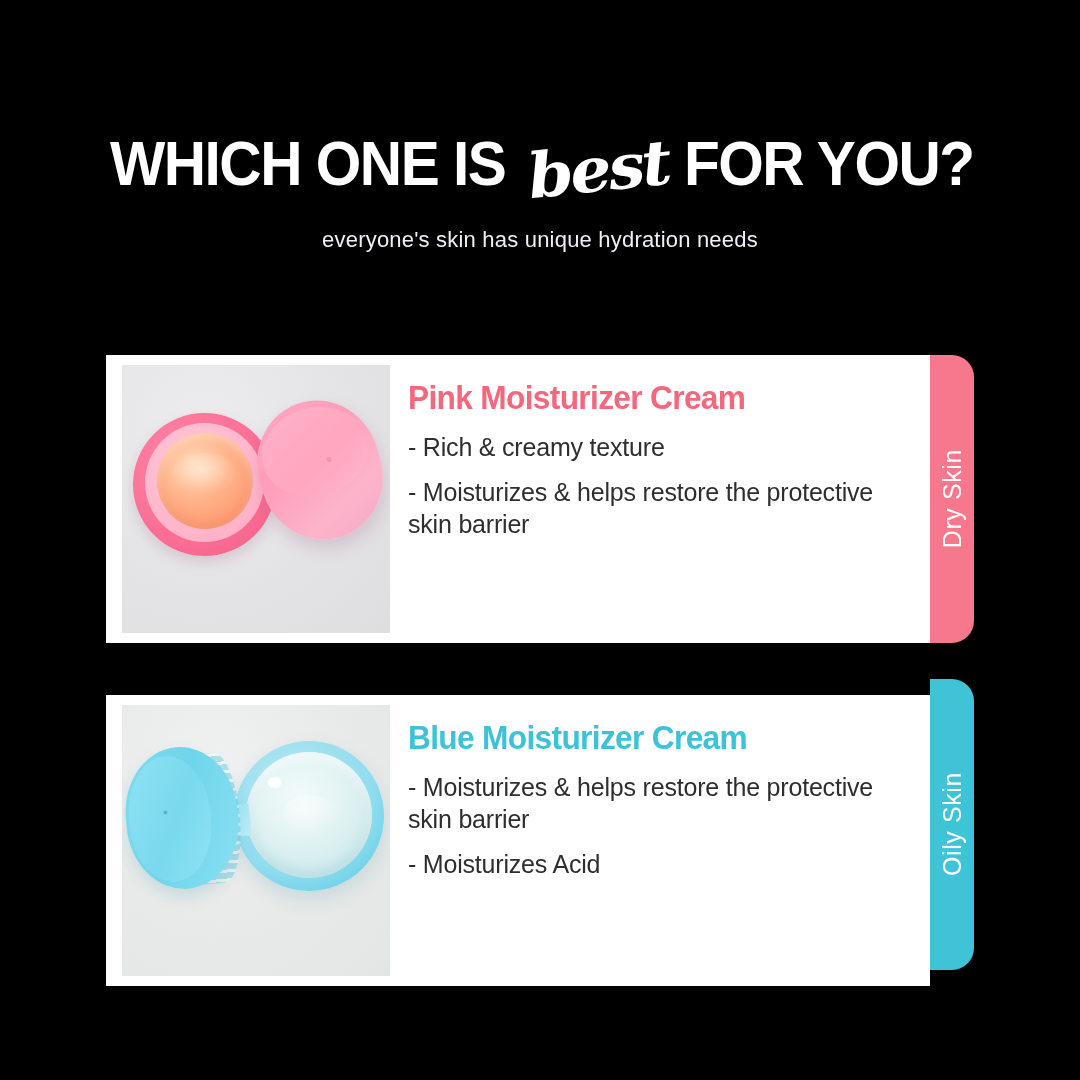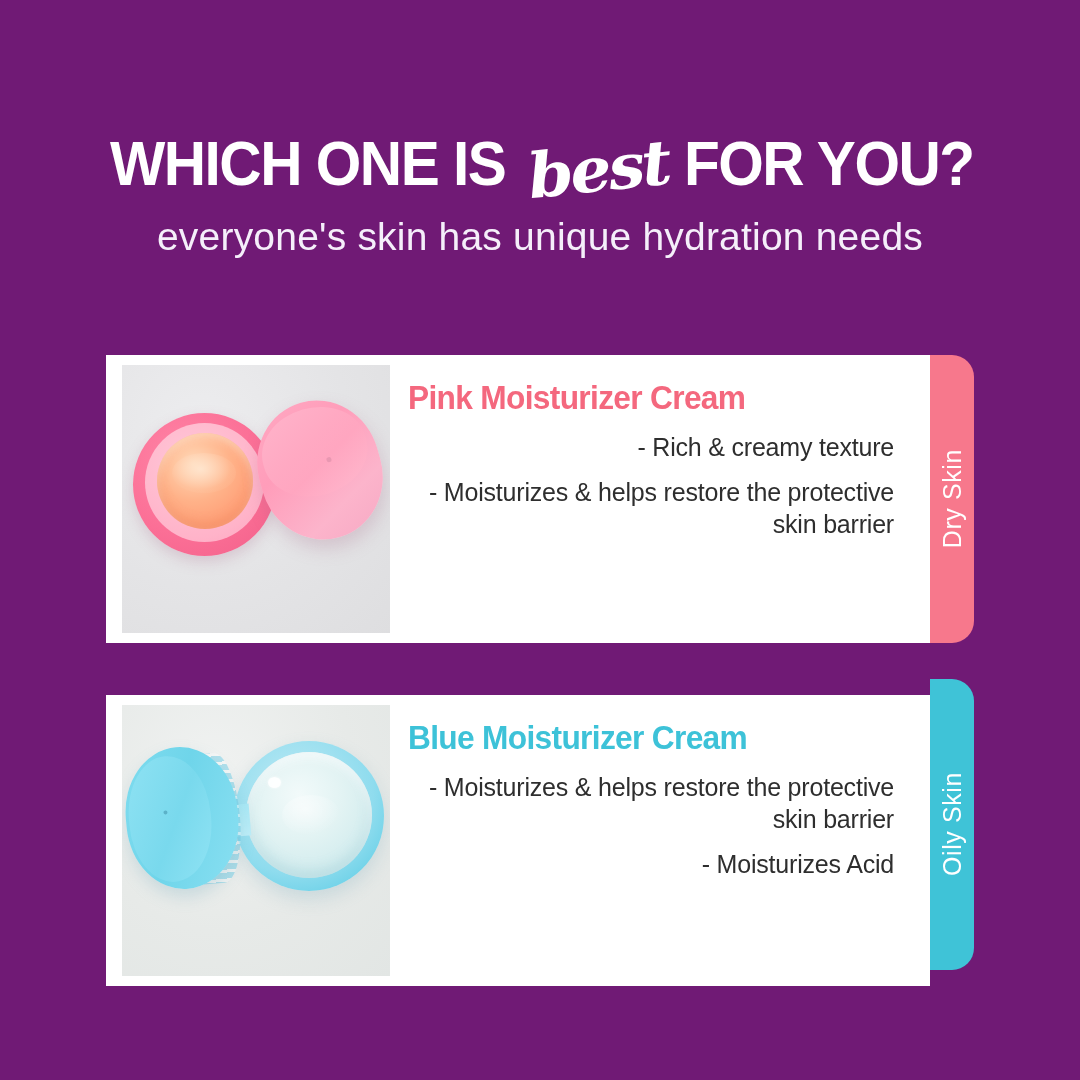--- a/index.html
+++ b/index.html
@@ -8,21 +8,21 @@
   html, body {
     width:1080px; height:1080px;
     background:#E3D5F7;
     font-family:"Liberation Sans", sans-serif;
     overflow:hidden;
   }
 
   .canvas {
     position:relative;
     width:1080px; height:1080px;
-    background:#701a75;
+    background:#000000;
   }
 
   
   .header {
     position:absolute;
     top:132px; left:0; width:1080px;
     text-align:center;
   }
   .headline {
     display:flex;
@@ -48,23 +48,23 @@
     font-size:62px;
     color:#FFFFFF;
     letter-spacing:-3px;
     margin:0 8px 0 10px;
     position:relative;
     top:6px;
     transform:rotate(-6deg) scaleX(1.05);
     display:inline-block;
   }
   .subhead {
-    margin-top:20px;
-    font-family:"Liberation Sans", sans-serif;
-    font-size:39px;
+    margin-top:32px;
+    font-family:"Liberation Sans", sans-serif;
+    font-size:22px;
     font-weight:normal;
     color:#FAF6FF;
     letter-spacing:0.2px;
     opacity:0.97;
   }
 
   
   .card {
     position:absolute;
     left:106px;
@@ -231,21 +231,21 @@
     position:absolute;
     left:160px; top:90px;
     width:58px; height:40px;
     border-radius:50%;
     background:radial-gradient(ellipse at 40% 35%, rgba(255,255,255,0.55) 0%, rgba(255,255,255,0) 72%);
   }
 
   
   .card-text {
     flex:1;
-    padding:14px 36px 0 18px;
+    padding:14px 24px 0 18px;
     min-width:0;
   }
   .prod-title {
     font-family:"Liberation Sans", sans-serif;
     font-weight:bold;
     font-size:33px;
     letter-spacing:-0.7px;
     margin-bottom:14px;
     transform:scaleX(0.96);
     transform-origin:left center;
@@ -253,21 +253,20 @@
   .title-pink { color:#F4687E; }
   .title-blue { color:#3DC2D8; }
 
   .feat {
     font-family:"Liberation Sans", sans-serif;
     font-size:25px;
     line-height:1.28;
     color:#2E2E2E;
     margin-bottom:13px;
     letter-spacing:-0.2px;
-    text-align:right;
   }
   .feat:last-child { margin-bottom:0; }
 
   
   .tab {
     position:absolute;
     left:930px;
     width:44px;
     border-radius:0 22px 22px 0;
     display:flex;

